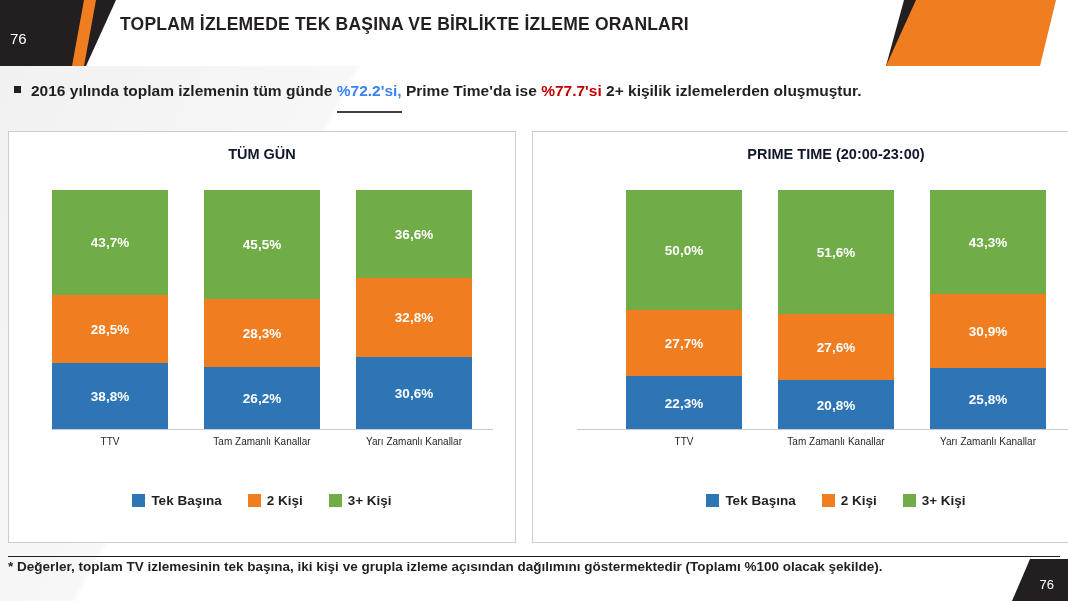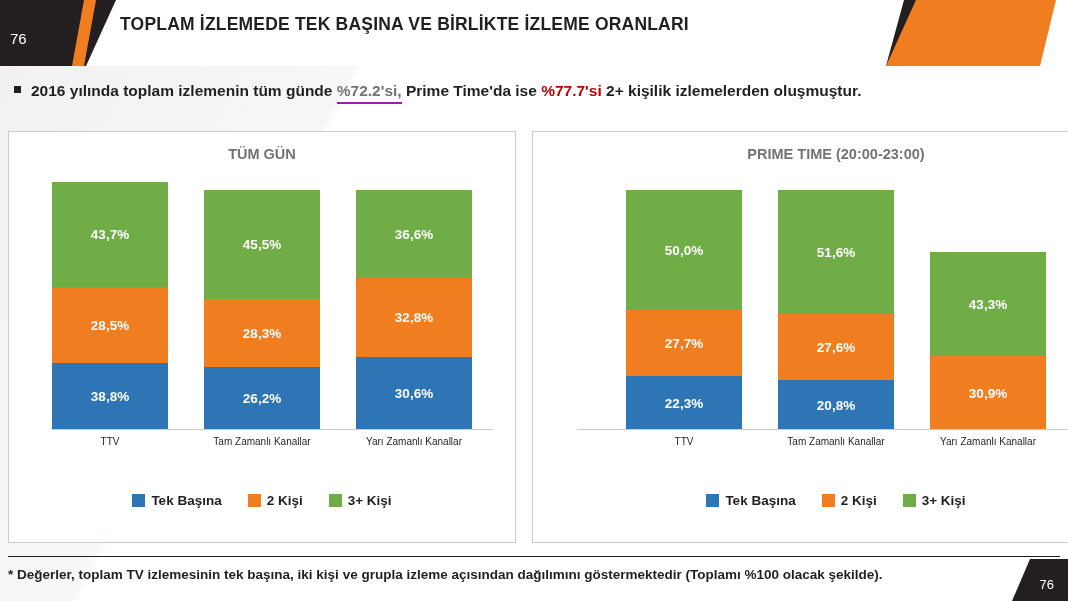--- a/index.html
+++ b/index.html
@@ -87,24 +87,24 @@
   .bullet-square {
     width: 7px; height: 7px;
     background: #231f20;
     margin-right: 10px;
     position: relative;
     top: -3px;
     flex: none;
   }
   .bullet-text { font-weight: bold; }
   .hl-red {
-    color: #737373;
-    font-weight: bold;
-    border-bottom: 2px solid #a21caf;
-    padding-bottom: 3px;
+    color: #3b82f6;
+    font-weight: bold;
+    border-bottom: 2px solid #404040;
+    padding-bottom: 12px;
   }
   .hl-red-nb {
     color: #c00000;
     font-weight: bold;
   }
 
   
   .panel {
     position: absolute;
     top: 131px;
@@ -115,21 +115,21 @@
   }
   .panel-left { left: 8px; width: 508px; }
   .panel-right { left: 532px; width: 608px; }
 
   .panel-title {
     position: absolute;
     top: 14px; left: 0; right: 0;
     text-align: center;
     font-size: 14.5px;
     font-weight: bold;
-    color: #737373;
+    color: #0f172a;
   }
 
   .plot {
     position: absolute;
     top: 52px;
     left: 0; right: 0;
     height: 300px;
   }
   .bars {
     position: absolute;
@@ -210,21 +210,21 @@
     flex: none;
   }
 
   
   .footnote {
     position: absolute;
     left: 8px;
     top: 556px;
     width: 1052px;
     border-top: 1px solid #231f20;
-    padding-top: 10px;
+    padding-top: 2px;
     font-size: 13.5px;
     font-weight: bold;
     color: #231f20;
     box-sizing: border-box;
   }
 
   .corner-badge {
     position: absolute;
     right: 0; bottom: 0;
     width: 56px; height: 42px;
@@ -269,21 +269,21 @@
 
 <div class="panel panel-left">
   <div class="panel-title">TÜM GÜN</div>
 
   <div class="plot">
     <div class="bars">
 
       <div class="bar-slot">
         <div class="bar">
           <div class="seg seg-3" style="height:105px">43,7%</div>
-          <div class="seg seg-2" style="height:76px">28,5%</div>
+          <div class="seg seg-2" style="height:68px">28,5%</div>
           <div class="seg seg-1" style="height:67px">38,8%</div>
         </div>
       </div>
 
       <div class="bar-slot">
         <div class="bar">
           <div class="seg seg-3" style="height:109px">45,5%</div>
           <div class="seg seg-2" style="height:68px">28,3%</div>
           <div class="seg seg-1" style="height:63px">26,2%</div>
         </div>
@@ -343,20 +343,21 @@
           <div class="seg seg-3" style="height:124px">51,6%</div>
           <div class="seg seg-2" style="height:66px">27,6%</div>
           <div class="seg seg-1" style="height:50px">20,8%</div>
         </div>
       </div>
 
       <div class="bar-slot">
         <div class="bar">
           <div class="seg seg-3" style="height:104px">43,3%</div>
           <div class="seg seg-2" style="height:74px">30,9%</div>
+          <div class="seg seg-1" style="height:62px">25,8%</div>
         </div>
       </div>
 
     </div>
 
     <div class="axis-line" style="left:44px; right:26px; bottom:54px;"></div>
 
     <div class="cat-labels">
       <div class="cat-label">TTV</div>
       <div class="cat-label">Tam Zamanlı Kanallar</div>

